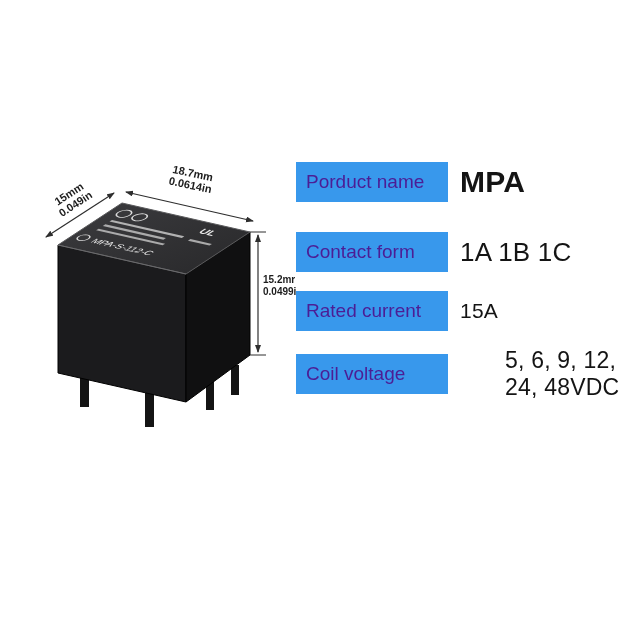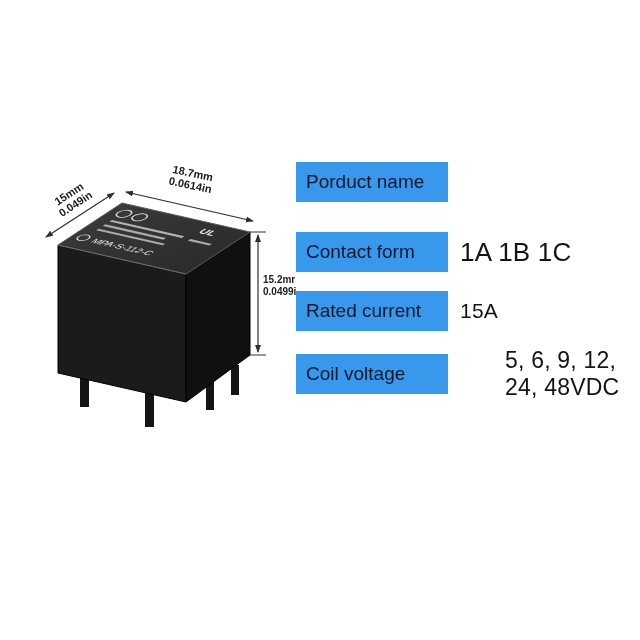--- a/index.html
+++ b/index.html
@@ -14,21 +14,21 @@
   .photo-wrap{position:absolute;left:10px;top:155px;width:300px;height:300px;}
 
   
   .spec-row{position:absolute;left:296px;display:flex;align-items:center;gap:12px;}
   .spec-row.r1{top:162px;}
   .spec-row.r2{top:232px;}
   .spec-row.r3{top:291px;}
   .spec-row.r4{top:347px;gap:33px;}
   .spec-label{
     background:var(--accent,#3898ec);
-    color:#0f172a;
+    color:#4c1d95;
     font-size:19px;
     line-height:22px;
     padding:9px 10px;
     width:132px;
     box-sizing:content-box;
     flex:0 0 auto;
   }
   .spec-value{
     color:#141414;
     font-size:26px;
@@ -108,20 +108,21 @@
         <line x1="240" y1="200" x2="256" y2="200" stroke="#2e2e2e" stroke-width="1"></line>
         <line x1="248" y1="80" x2="248" y2="197" class="dim-line" marker-start="url(#arr)" marker-end="url(#arr)"></line>
         <text x="253" y="128" class="dim-text-small">15.2mr</text>
         <text x="253" y="140" class="dim-text-small">0.0499i</text>
       </g>
     </svg>
   </div>
 
   <div class="spec-row r1">
     <div class="spec-label">Porduct name</div>
+    <div class="spec-value">MPA</div>
   </div>
 
   <div class="spec-row r2">
     <div class="spec-label">Contact form</div>
     <div class="spec-value">1A 1B 1C</div>
   </div>
 
   <div class="spec-row r3">
     <div class="spec-label">Rated current</div>
     <div class="spec-value">15A</div>

